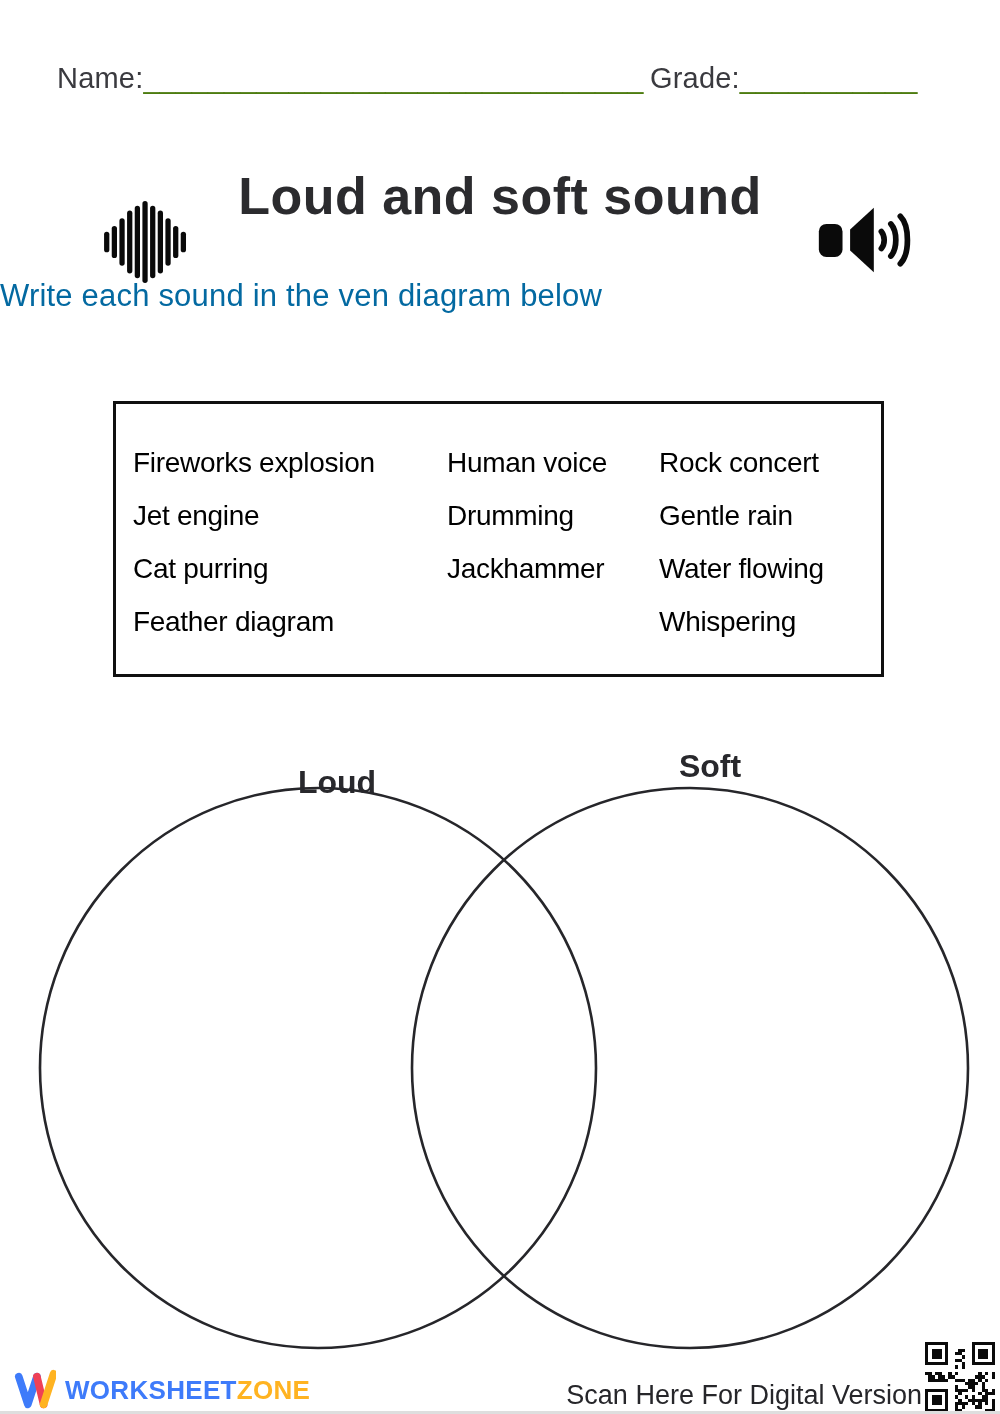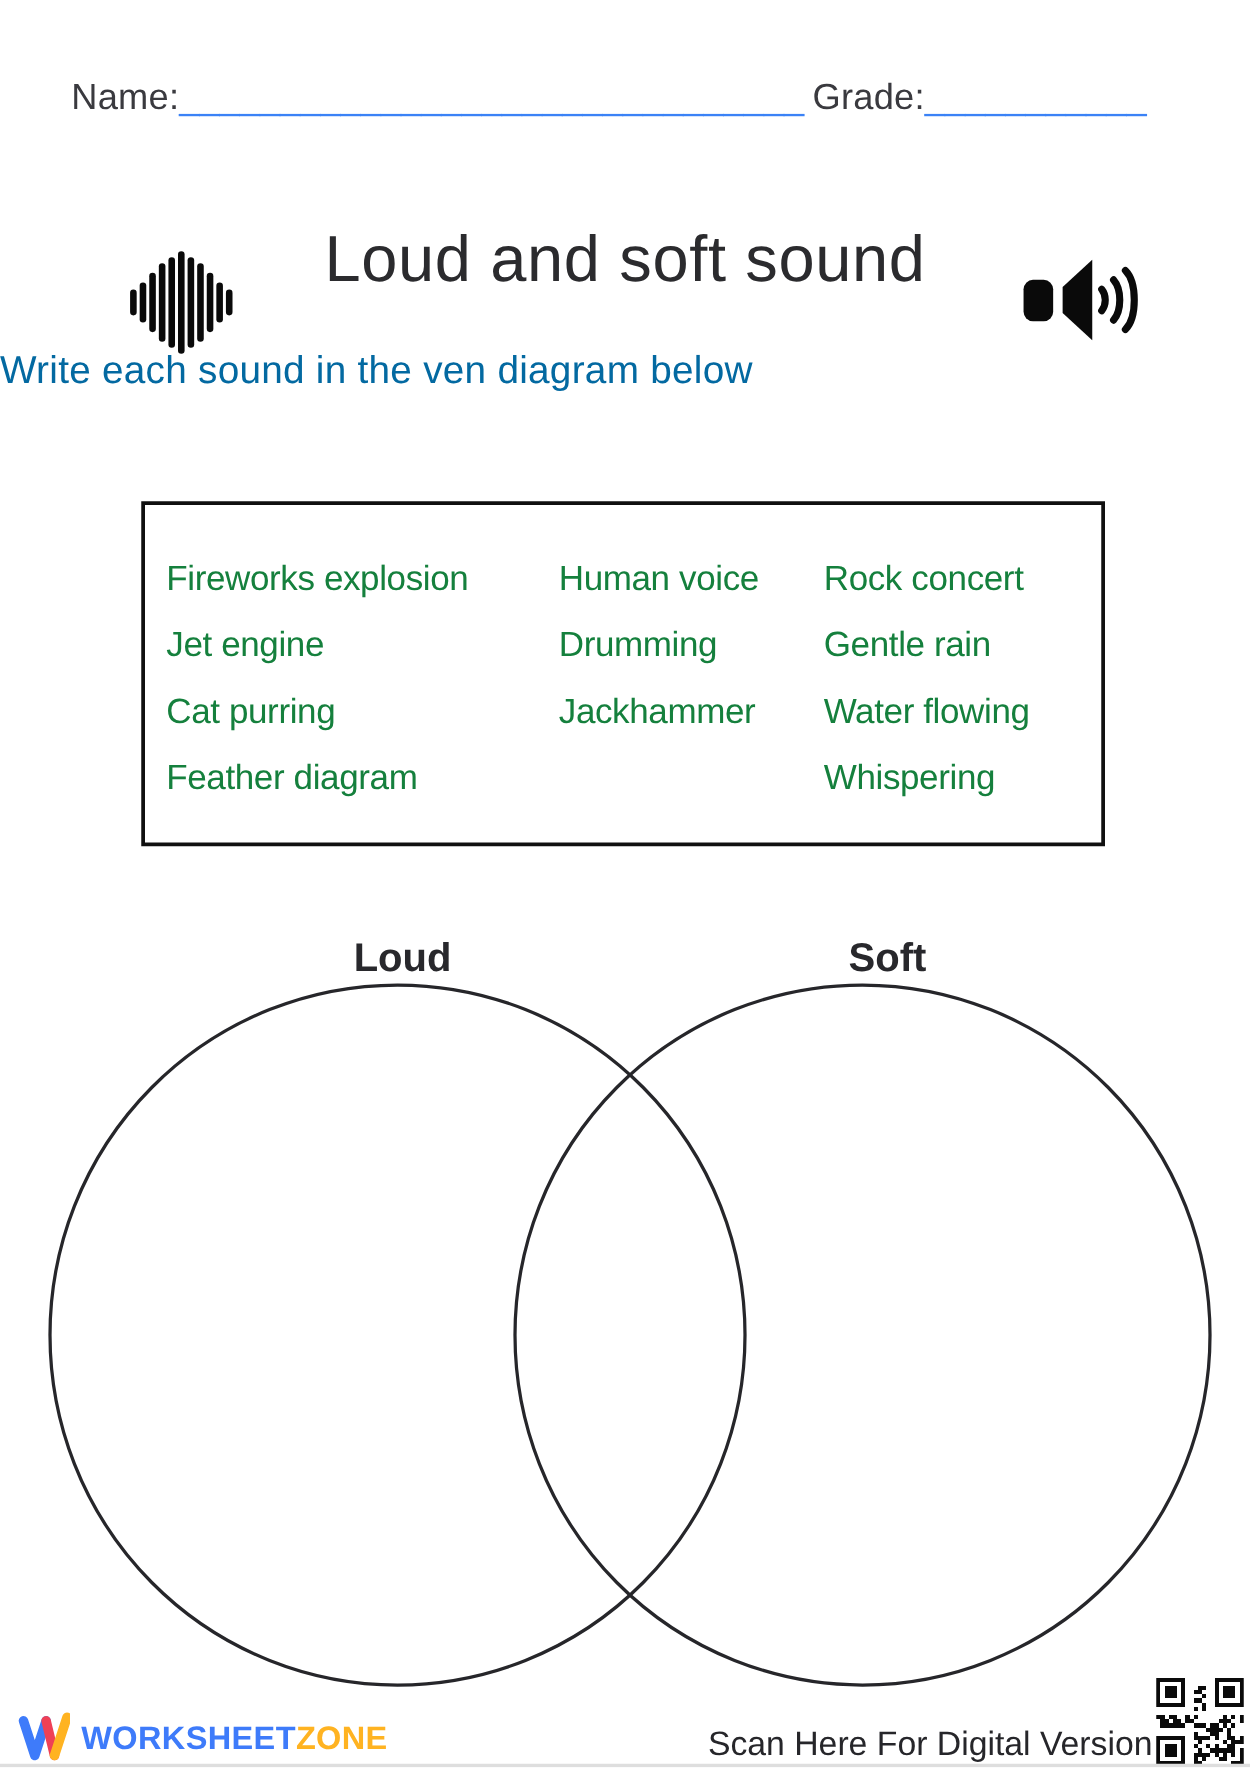--- a/index.html
+++ b/index.html
@@ -8,42 +8,42 @@
     width:1000px;height:1414px;
     background:#ffffff;
     font-family:"Liberation Sans", sans-serif;
     color:#2b2b2e;
     overflow:hidden;
   }
   
   .hdr-group{position:absolute;top:62px;font-size:29px;color:#3a3a3f;letter-spacing:.2px;white-space:nowrap;}
   #name-group{left:57px;}
   #grade-group{left:650px;}
-  .hdr-line{letter-spacing:0;color:#3b82f6;}
-  
-  #page-title{position:absolute;top:178px;left:0;width:100%;text-align:center;
-    font-size:52px;font-weight:normal;color:#2b2b2e;letter-spacing:.5px;}
+  .hdr-line{letter-spacing:0;color:#4d7c0f;}
+  
+  #page-title{position:absolute;top:166px;left:0;width:100%;text-align:center;
+    font-size:52px;font-weight:bold;color:#2b2b2e;letter-spacing:.5px;}
   #subtitle{position:absolute;top:278px;left:0;width:100%;text-align:left;
     font-size:31px;font-weight:400;color:#0369a1;letter-spacing:.2px;}
   #wave-icon{position:absolute;left:100px;top:200px;width:92px;height:84px;}
   #speaker-icon{position:absolute;left:816px;top:204px;width:108px;height:72px;}
   
   #word-bank{
     position:absolute;left:113px;top:401px;width:771px;height:276px;
     border:3px solid #101010;box-sizing:border-box;
     display:grid;grid-template-columns:314px 212px auto;
     padding:32px 0 0 17px;
   }
   .bank-col{display:flex;flex-direction:column;}
-  .bank-item{height:53px;line-height:53px;font-size:28px;color:#15803d;
+  .bank-item{height:53px;line-height:53px;font-size:28px;color:#000000;
     letter-spacing:-.3px;white-space:nowrap;}
   
   #venn-svg{position:absolute;left:0;top:740px;}
   .venn-label{position:absolute;top:748px;font-size:32px;font-weight:bold;color:#28282c;text-align:center;}
-  #loud-label{left:0;width:644px;}
+  #loud-label{left:15px;width:644px;margin-top:16px;}
   #soft-label{left:420px;width:580px;}
   
   #footer-logo{position:absolute;left:14px;top:1366px;display:flex;align-items:center;gap:9px;}
   #brand-text{font-size:26px;font-weight:bold;letter-spacing:.3px;white-space:nowrap;}
   #brand-part1{color:#3E7BFA;}
   #brand-part2{color:#FFB321;}
   #scan-text{position:absolute;right:78px;top:1380px;font-size:27px;font-weight:500;color:#26262a;white-space:nowrap;}
   #qr-box{position:absolute;left:925px;top:1342px;width:70px;height:70px;background:#fff;}
   #bottom-edge{position:absolute;left:0;bottom:0;width:100%;height:3px;background:#dedede;}
 </style>

